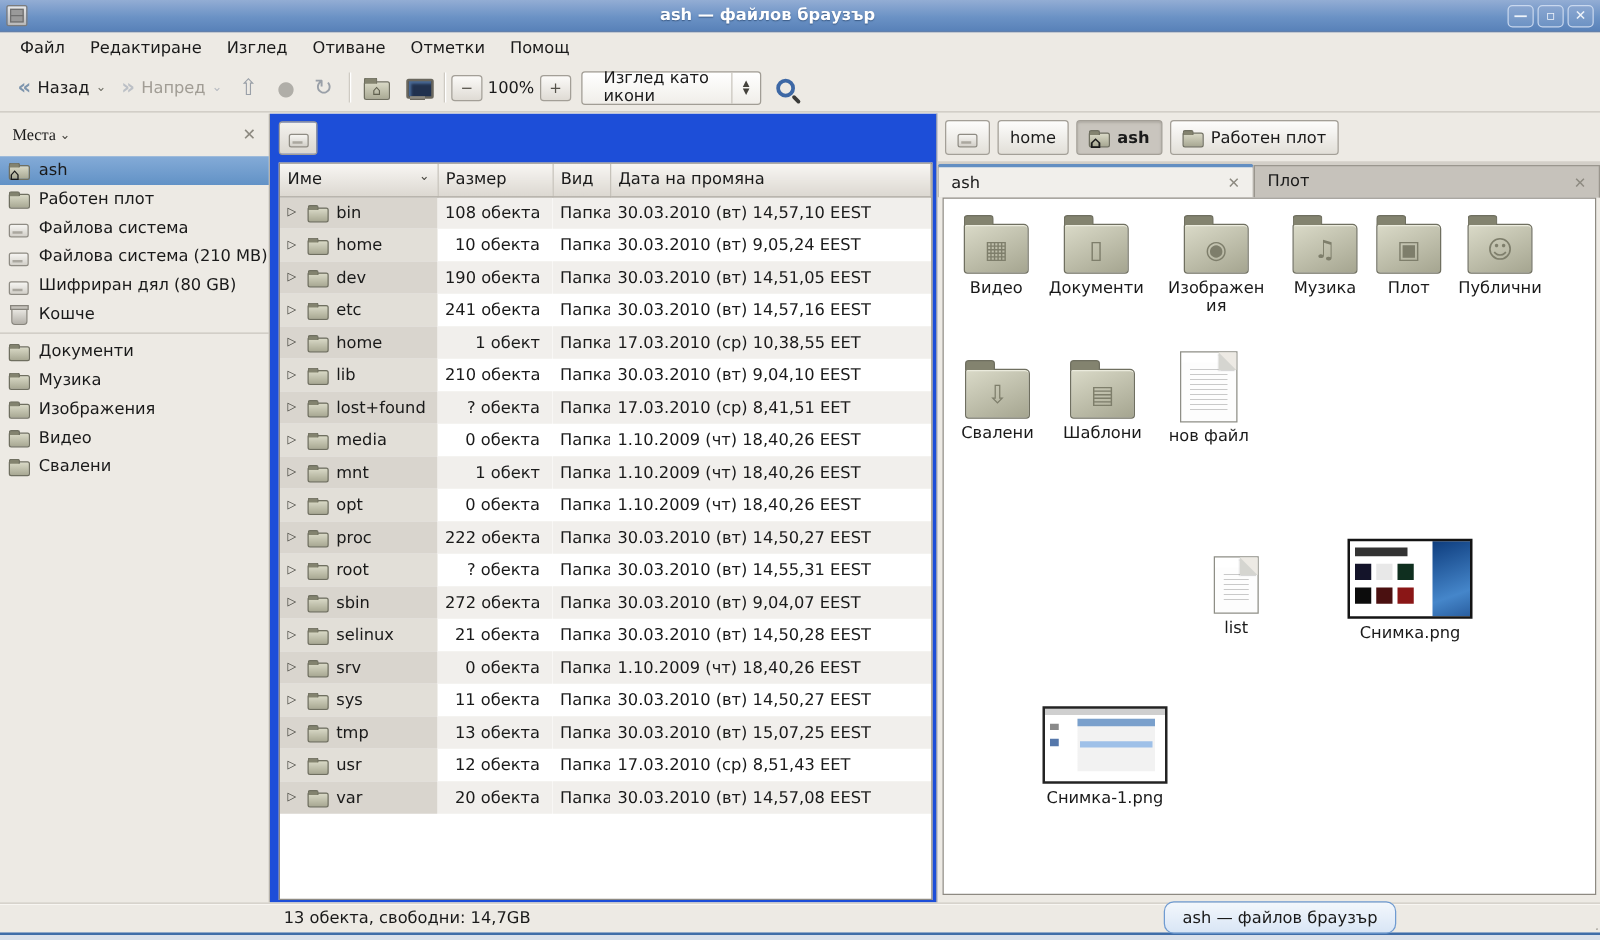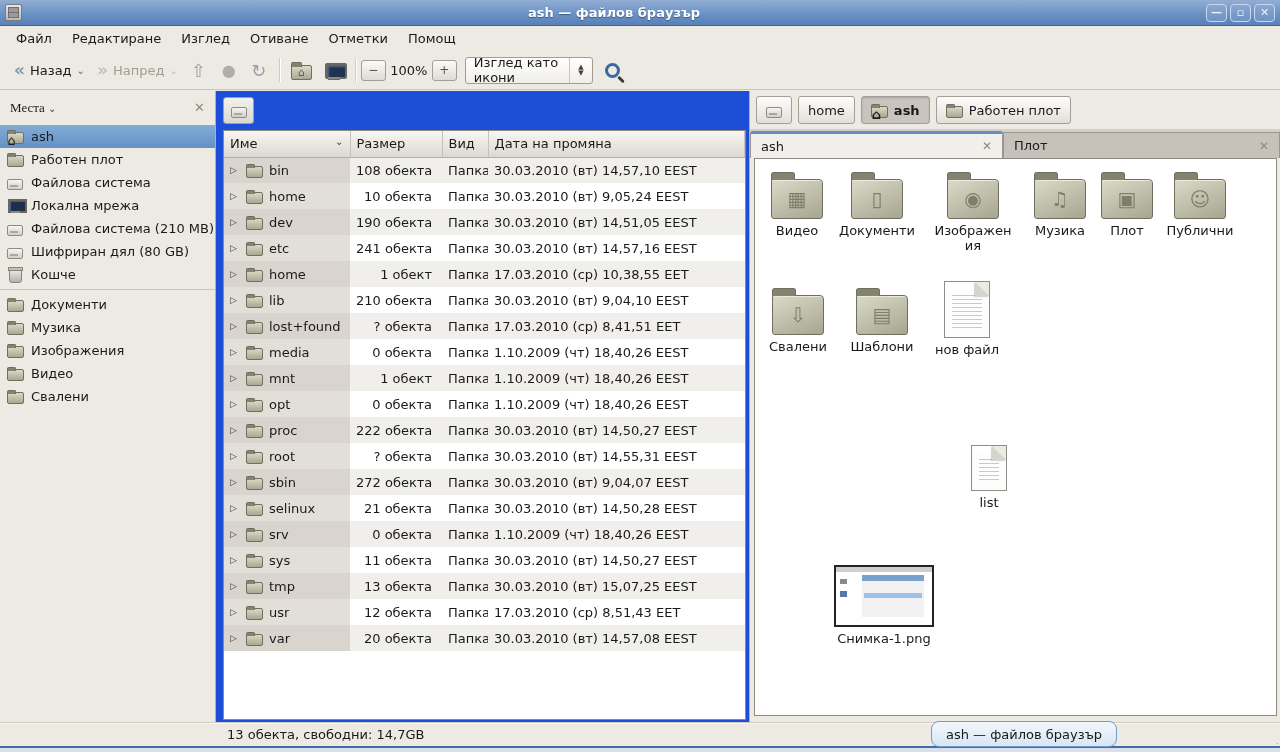--- a/index.html
+++ b/index.html
@@ -45,22 +45,22 @@
   .ico-computer { width:20px; height:16px; position:relative; margin-top:2px; }
   .ico-computer::before { content:""; position:absolute; top:0; left:1px; width:18px; height:12px;
     background:#21314e; border:2px solid #6a675e; border-radius:2px;
     box-shadow:inset 2px 2px 2px #4a6a96; }
   .ico-computer::after { content:""; position:absolute; bottom:0; left:4px; width:12px; height:2px;
     background:#8d8a81; box-shadow:0 1px 0 #6a675e; }
   .sq-btn { width:25px; height:21px; border:1px solid #a39f97; border-radius:3px;
     background:linear-gradient(#fbfaf8,#dfdbd4); text-align:center; line-height:18px;
     font-size:12px; color:#55524a; }
   .zoom-label { width:46px; text-align:center; }
-  .view-combo { width:128px; height:27px; margin-left:8px; border:1px solid #a19d95; border-radius:3px;
-    background:linear-gradient(#fff,#f0eee9); display:flex; align-items:center; }
+  .view-combo { width:144px; height:27px; margin-left:8px; border:1px solid #a19d95; border-radius:3px;
+    background:linear-gradient(#fff,#f0eee9); display:flex; align-items:center;padding-left:9px; }
   .view-combo .vc-label { flex:1; padding-left:8px; }
   .vc-div { width:1px; height:100%; background:#c9c5bd; }
   .vc-arrows { width:22px; display:flex; flex-direction:column; align-items:center; line-height:6px; }
   .vc-arrows span { font-size:7px; color:#44423c; }
   .ico-search { width:15px; height:15px; border:3px solid #3d68a5; border-radius:50%;
     position:relative; margin-left:12px; }
   .ico-search::after { content:""; position:absolute; width:8px; height:3px; background:#3a3a38;
     transform:rotate(45deg); left:9px; top:12px; border-radius:2px; }
 
   
@@ -284,26 +284,20 @@
     <span class="sb-label">Работен плот</span>
   </div>
           <div class="sb-item">
     <span class="sb-icon">
               <span class="ic-drive"></span>
             </span>
     <span class="sb-label">Файлова система</span>
   </div>
           <div class="sb-item">
     <span class="sb-icon">
-              <span class="ic-network"></span>
-            </span>
-    <span class="sb-label">Локална мрежа</span>
-  </div>
-          <div class="sb-item">
-    <span class="sb-icon">
               <span class="ic-drive"></span>
             </span>
     <span class="sb-label">Файлова система (210 MB)</span>
   </div>
           <div class="sb-item">
     <span class="sb-icon">
               <span class="ic-drive"></span>
             </span>
     <span class="sb-label">Шифриран дял (80 GB)</span>
   </div>
@@ -678,20 +672,26 @@
               <span class="emblem"></span>
             </div>
     <div class="ilabel">нов файл</div>
   </div>
           <div class="icon-item k-text-file-small" style="left: 196px; top: 286px;">
     <div class="art">
               <span class="emblem"></span>
             </div>
     <div class="ilabel">list</div>
   </div>
+          <div class="icon-item k-thumb" style="left: 321px; top: 272px;">
+    <div class="art art-store">
+              <span class="emblem"></span>
+            </div>
+    <div class="ilabel">Снимка.png</div>
+  </div>
           <div class="icon-item k-thumb" style="left: 77px; top: 406px;">
     <div class="art art-window">
               <span class="emblem"></span>
             </div>
     <div class="ilabel">Снимка-1.png</div>
   </div>
         </div>
     </div>
   </div>
 

